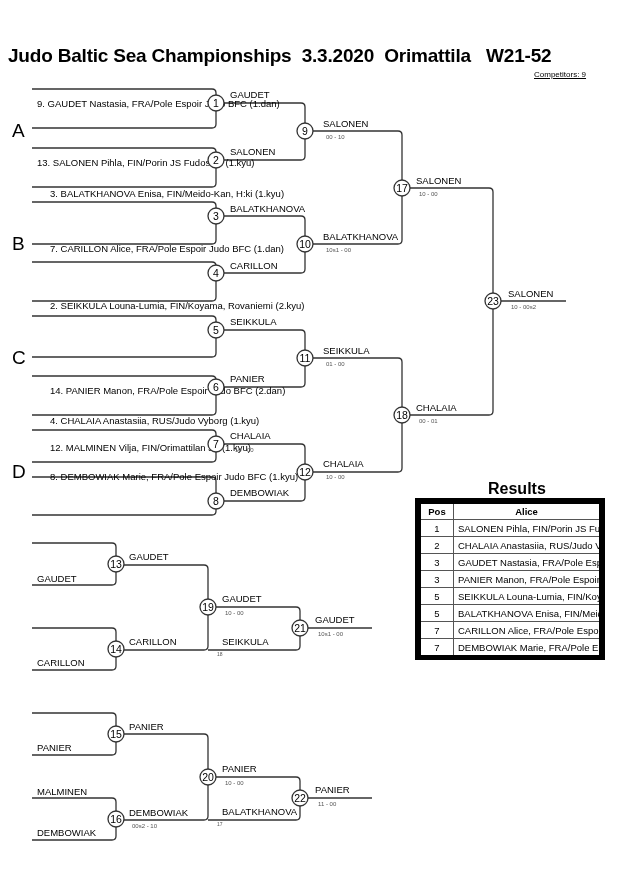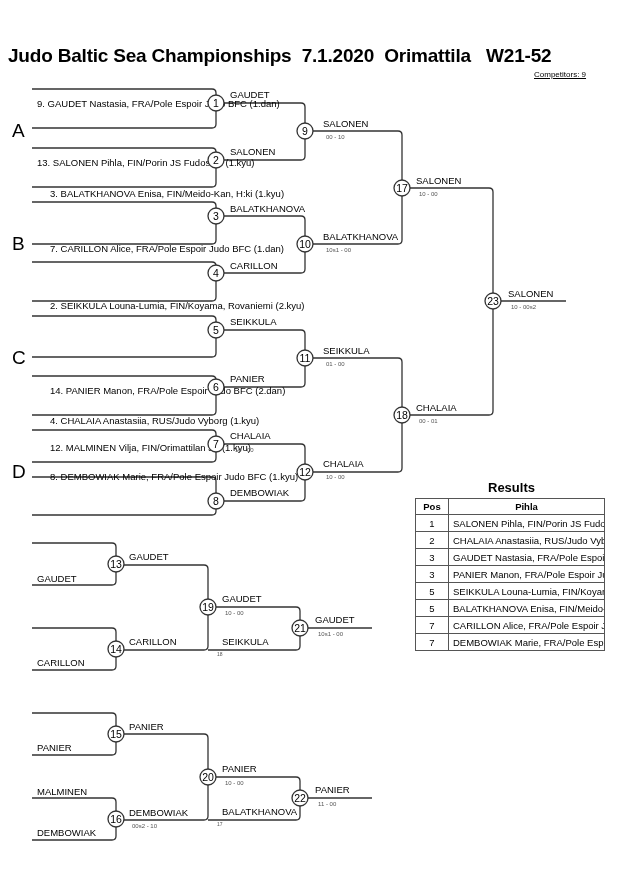--- a/index.html
+++ b/index.html
@@ -2,32 +2,32 @@
 <html><head>
 <meta charset="utf-8">
 <style>
   html, body { margin:0; padding:0; background:#ffffff; }
   body { width:630px; height:891px; position:relative; overflow:hidden; font-family:"Liberation Sans", sans-serif; color:#000; }
   .title { position:absolute; left:8px; top:45px; font-size:19px; font-weight:bold; white-space:pre; letter-spacing:-0.2px; }
   .competitors { position:absolute; left:534px; top:70px; font-size:8px;text-decoration:underline; }
   svg#bracket { position:absolute; left:0; top:0; }
   svg text { font-family:"Liberation Sans", sans-serif; }
   .pool-label { position:absolute; font-size:19px; }
-  .results-title { position:absolute; left:488px; top:480px; font-size:13px; font-weight:bold; }
-  table.rt { position:absolute; left:415px; top:498px; border-collapse:collapse; border:1px solid #000000; font-size:9.5px; width:190px; table-layout:fixed; }
+  .results-title { position:absolute; left:488px; top:480px; font-size:16px; font-weight:bold; }
+  table.rt { position:absolute; left:415px; top:498px; border-collapse:collapse; border:6px solid #000000; font-size:9.5px; width:190px; table-layout:fixed; }
   table.rt th, table.rt td { border:1px solid #555; height:16px; padding:0; white-space:nowrap; overflow:hidden; }
   table.rt th { font-weight:bold; height:15px; }
   table.rt td.pos { text-align:center; width:32px; }
   table.rt td.nm { padding-left:4px; }
   .tbl-clip { position:absolute; left:415px; top:498px; width:190px; height:162px; overflow:hidden; }
 </style>
 </head>
 <body>
 
-<div class="title">Judo Baltic Sea Championships  7.1.2020  Orimattila   W21-52</div>
+<div class="title">Judo Baltic Sea Championships  3.3.2020  Orimattila   W21-52</div>
 <div class="competitors">Competitors: 9</div>
 
 <div class="pool-label" style="left:12px;top:120px;">A</div>
 <div class="pool-label" style="left:12px;top:233px;">B</div>
 <div class="pool-label" style="left:12px;top:347px;">C</div>
 <div class="pool-label" style="left:12px;top:461px;">D</div>
 
 <svg id="bracket" width="630" height="891" xmlns="http://www.w3.org/2000/svg">
   <g id="lines" stroke="#333" stroke-width="1.3" fill="none">
       <path d="M32,89 H212 Q216,89 216,93 V124 Q216,128 212,128 H32"></path>
@@ -208,21 +208,21 @@
       </g>
     </g>
 </svg>
 
 <div class="results-title">Results</div>
 <div class="tbl-clip">
 <table class="rt" style="position:static;">
   <thead>
     <tr>
       <th style="width:32px;">Pos</th>
-      <th>Pihla</th>
+      <th>Alice</th>
     </tr>
   </thead>
   <tbody id="results-body">
         <tr>
           <td class="pos">1</td>
           <td class="nm">SALONEN Pihla, FIN/Porin JS Fudoshin (1.kyu)</td>
         </tr>
         <tr>
           <td class="pos">2</td>
           <td class="nm">CHALAIA Anastasiia, RUS/Judo Vyborg (1.kyu)</td>

